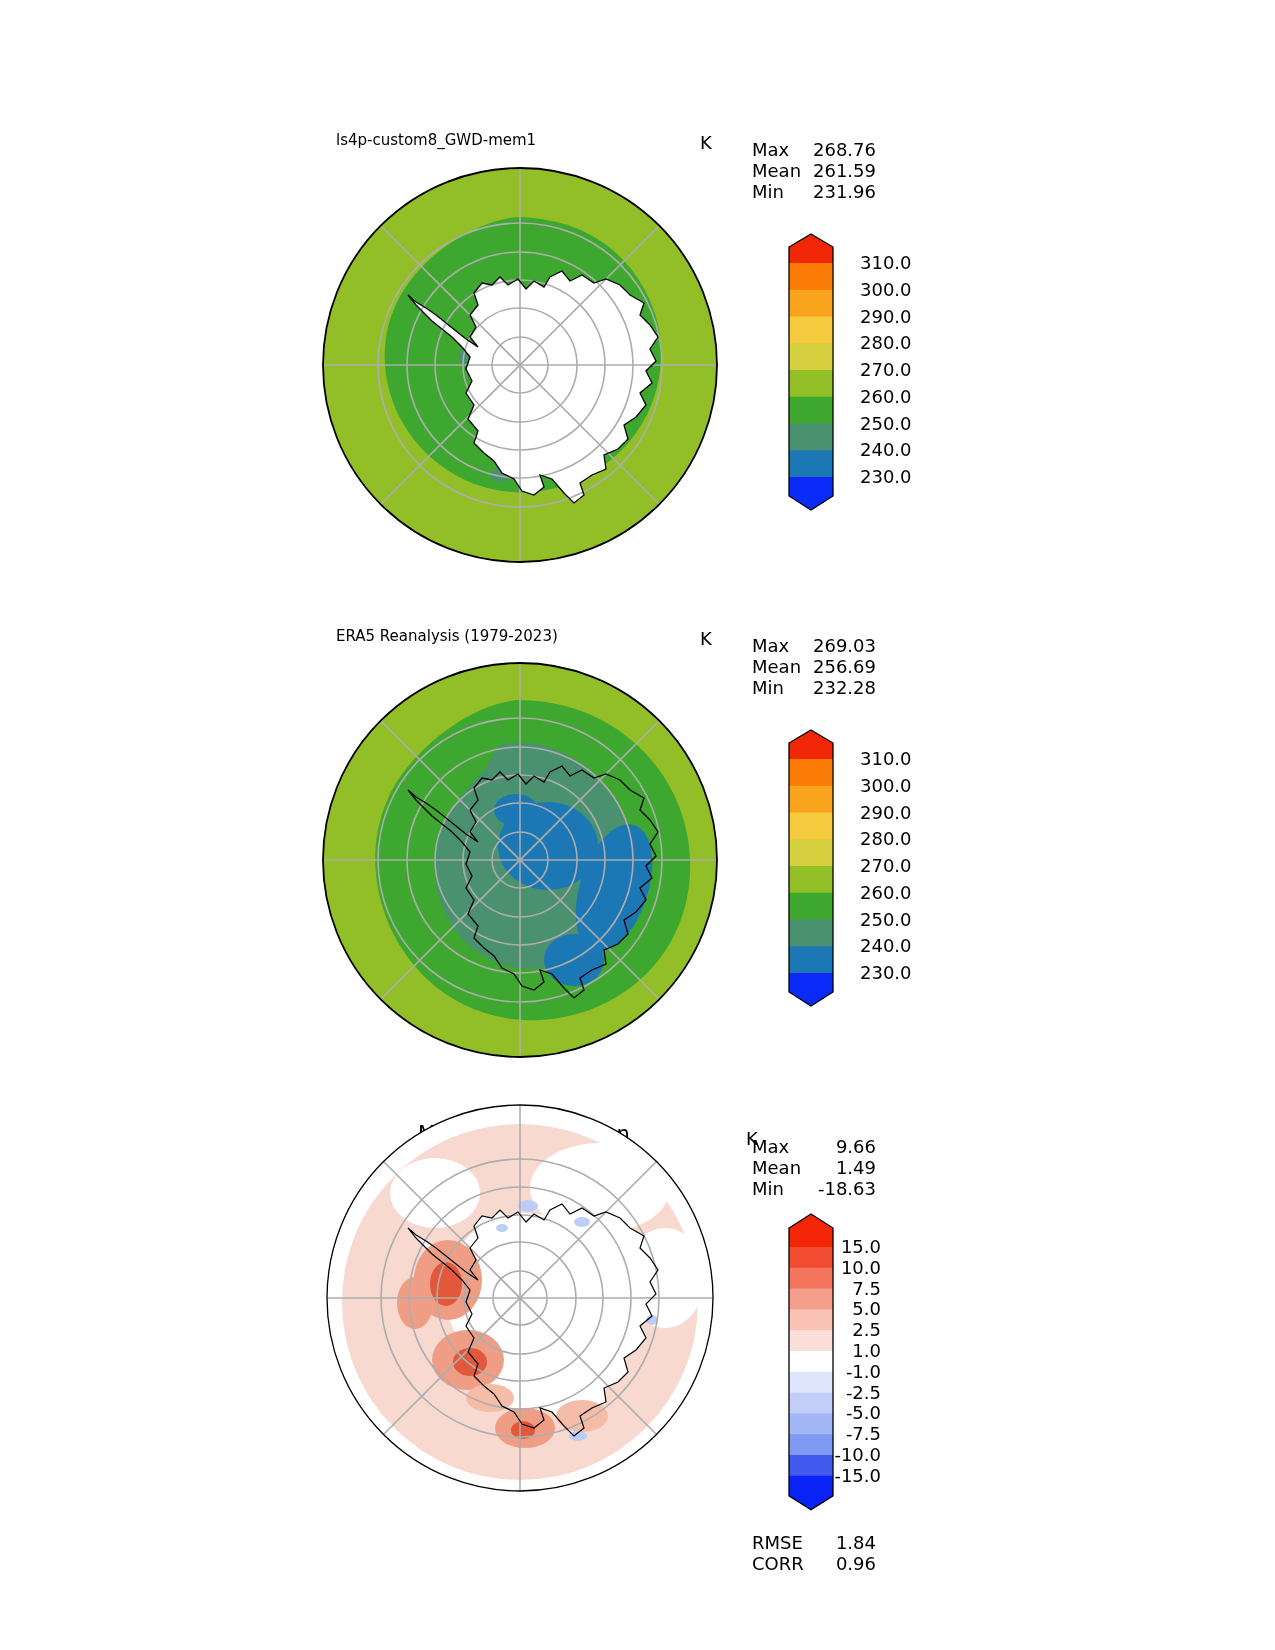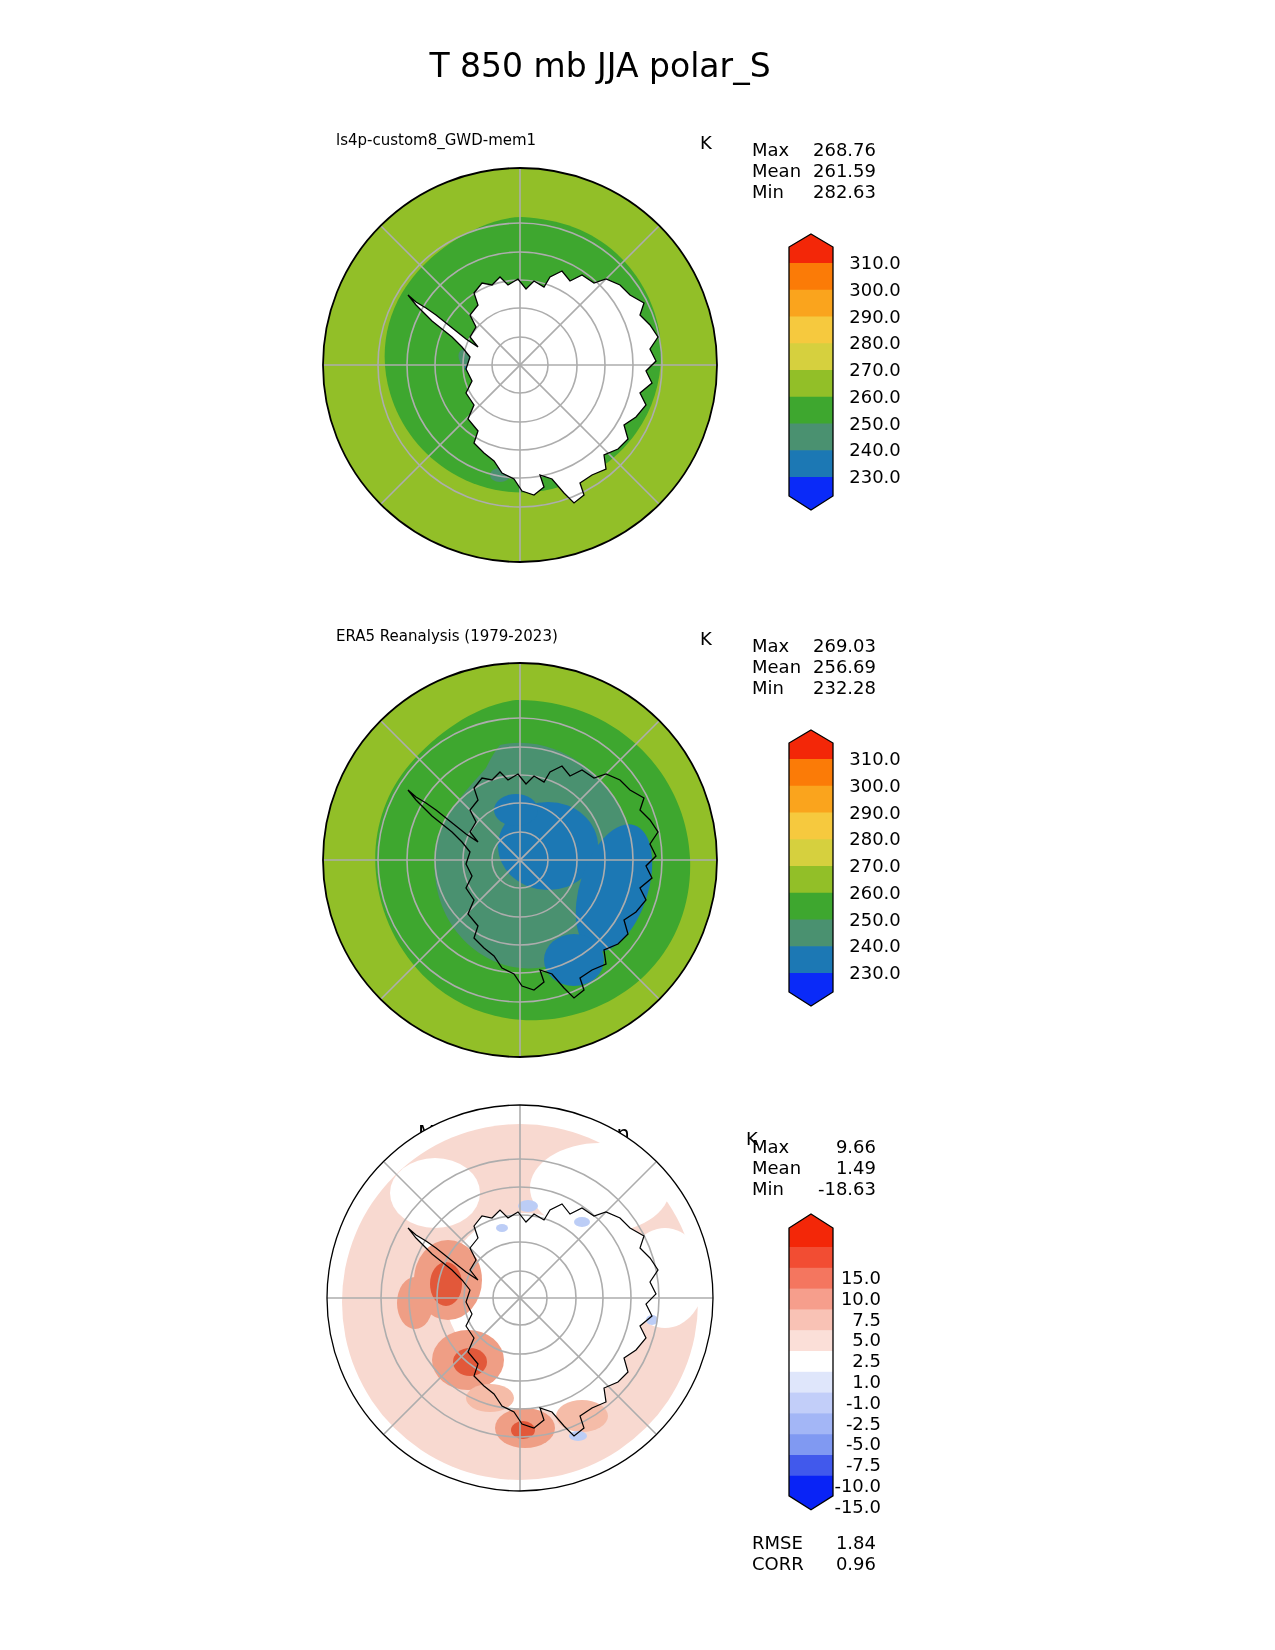--- a/index.html
+++ b/index.html
@@ -9,44 +9,43 @@
              font-size:33px;white-space:nowrap;}
   .subtitle{position:absolute;font-size:15px;white-space:nowrap;}
   .subtitle3{position:absolute;left:524px;top:1122px;transform:translateX(-50%);
              font-size:21px;white-space:nowrap;}
   .unit{position:absolute;font-size:18px;}
   .stats{position:absolute;width:124px;font-size:18px;line-height:21px;}
   .stats .srow{display:flex;justify-content:space-between;text-align:right;}
   .map{position:absolute;width:400px;height:400px;}
   .cbar{position:absolute;width:46px;}
   .cbar .tick{position:absolute;font-size:18px;line-height:22px;white-space:nowrap;}
-  .cbar[data-colorbar="absolute"] .tick{left:57px;width:60px;text-align:center;}
-  .cbar[data-colorbar="difference"] .tick{left:43px;width:50px;text-align:right;margin-top:31px;}
+  .cbar[data-colorbar="absolute"] .tick{left:72px;width:60px;text-align:left;}
+  .cbar[data-colorbar="difference"] .tick{left:43px;width:50px;text-align:right;}
 </style>
 </head>
 <body>
 
 <div class="page">
 
-  <div class="fig-title">T 850 mb JJA polar_S</div>
 
   <div class="subtitle" style="left:336px;top:131px">ls4p-custom8_GWD-mem1</div>
   <div class="unit" style="left:700px;top:132px">K</div>
   <div class="stats" style="left:752px;top:139px">
     <div class="srow">
       <span>Max</span>
       <span>268.76</span>
       </div>
     <div class="srow">
       <span>Mean</span>
       <span>261.59</span>
       </div>
     <div class="srow">
       <span>Min</span>
-      <span>282.63</span>
+      <span>231.96</span>
       </div>
   </div>
 
   <svg class="map" style="left:320px;top:165px" viewBox="0 0 400 400">
     <circle cx="200" cy="200" r="197" style="fill:var(--mc-outer)"></circle>
     <path style="fill:var(--mc-green)" d="M202 52 C240 54 272 66 296 88 C320 110 336 140 340 172 C344 206 336 240 316 268 C296 296 266 316 232 324 C198 332 162 326 132 308 C102 290 80 262 70 228 C60 194 64 158 82 128 C100 98 128 76 160 62 C174 56 188 52 202 52 Z"></path>
     <g>
       <ellipse cx="150" cy="196" rx="9" ry="14" transform="rotate(-42 150 196)" style="fill:var(--mc-seagreen)"></ellipse>
       <circle cx="149" cy="203" r="4" style="fill:var(--mc-blue)"></circle>
       <ellipse cx="180" cy="310" rx="10" ry="7" style="fill:var(--mc-seagreen)"></ellipse>

